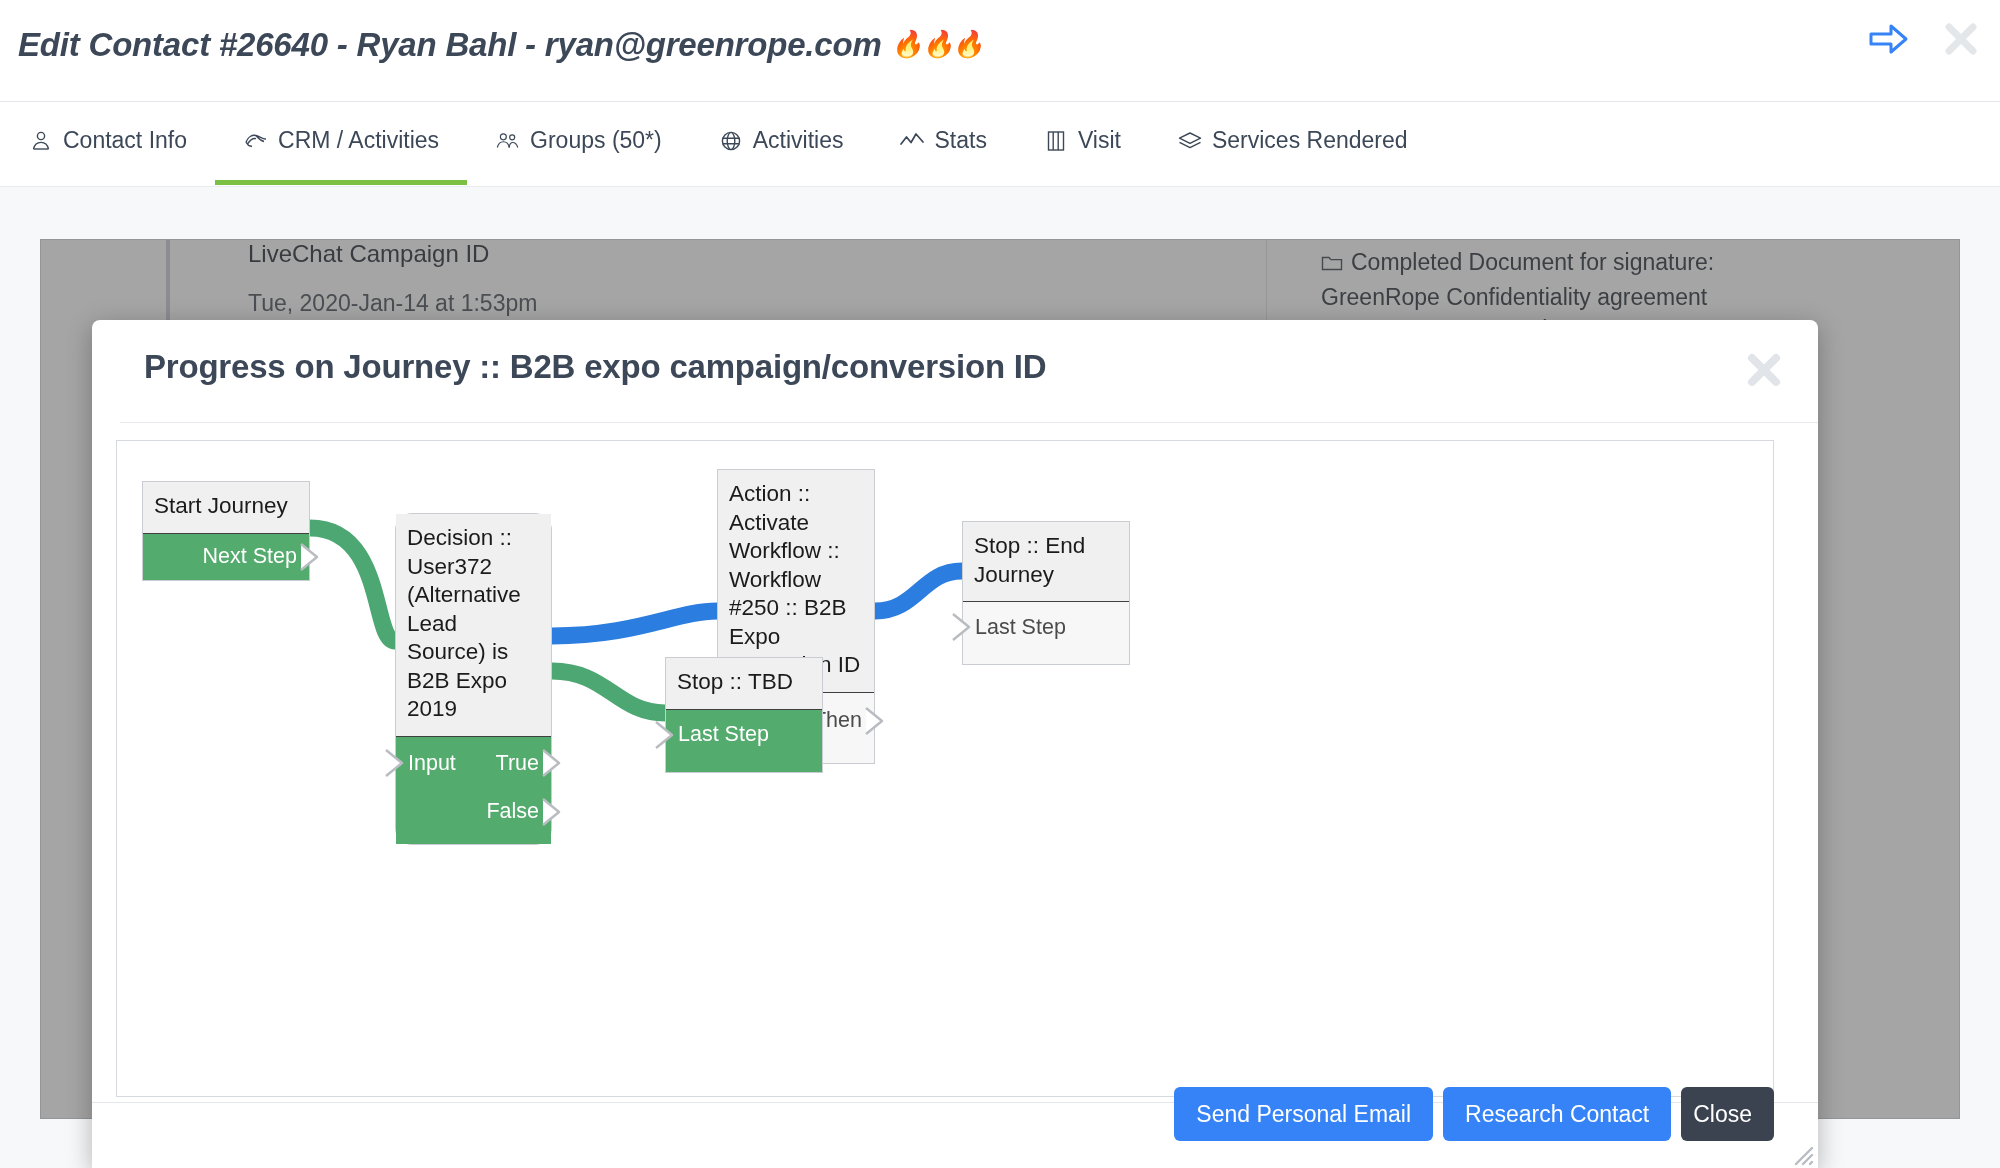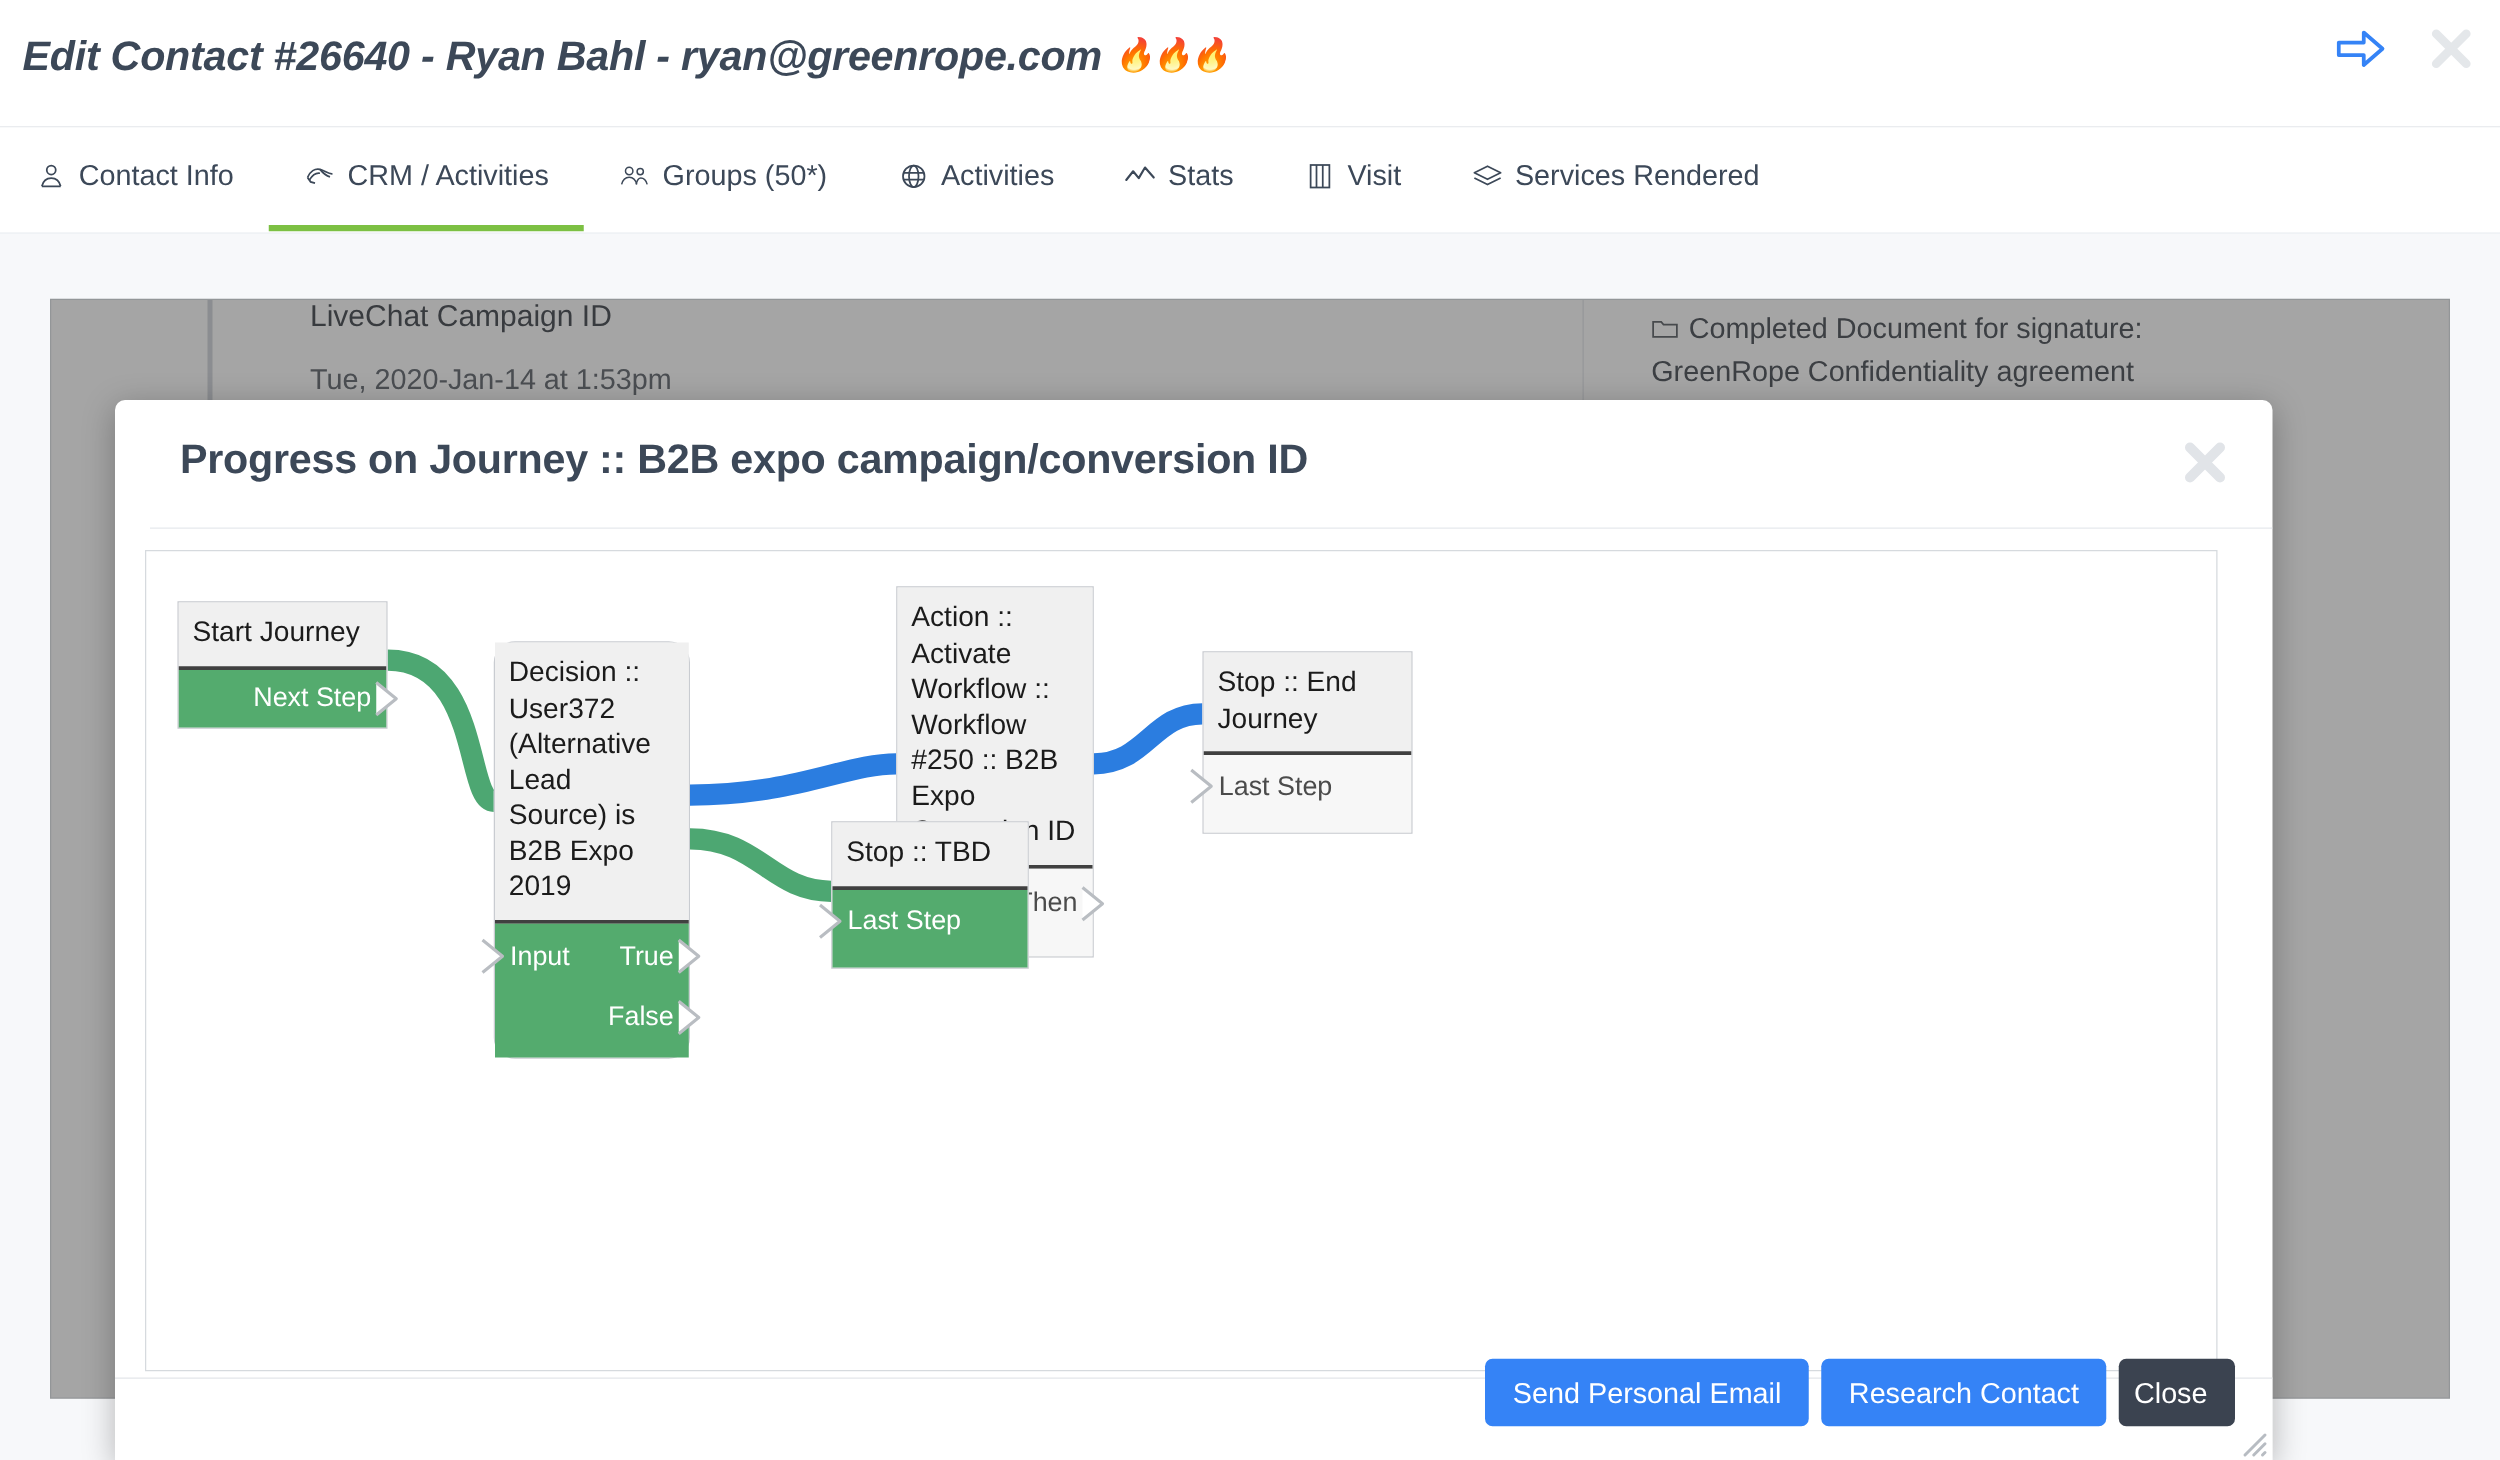--- a/index.html
+++ b/index.html
@@ -211,21 +211,21 @@
     box-sizing: border-box;
     background: #f4f4f4;
   }
   .node-head {
     background: #f0f0f0;
     color: #1b1b1b;
     font-size: 22.5px;
     line-height: 28.5px;
     padding: 10px 11px 12px 11px;
     box-sizing: border-box;
-    border-bottom: 3px solid #404040;
+    border-bottom: 1px solid #404040;
   }
   .node-body {
     position: relative;
     box-sizing: border-box;
     font-size: 21.5px;
   }
   .node-body.green { background: #54ab6e; color: #ffffff; }
   .node-body.plain { background: #f7f7f7; color: #4b4b4b; }
   .port-row {
     position: relative;
@@ -249,21 +249,21 @@
   .modal-footer {
     position: absolute;
     left: 0; bottom: 0;
     width: 1726px; height: 66px;
     background: #ffffff;
     border-top: 1px solid #e3e6ea;
     box-sizing: border-box;
   }
   .footer-buttons {
     position: absolute;
-    right: 30px; top: -16px;
+    right: 44px; top: -16px;
     display: flex;
     gap: 10px;
   }
   .btn {
     height: 54px;
     border: none;
     border-radius: 6px;
     font-size: 23px;
     color: #ffffff;
     padding: 0 22px;

